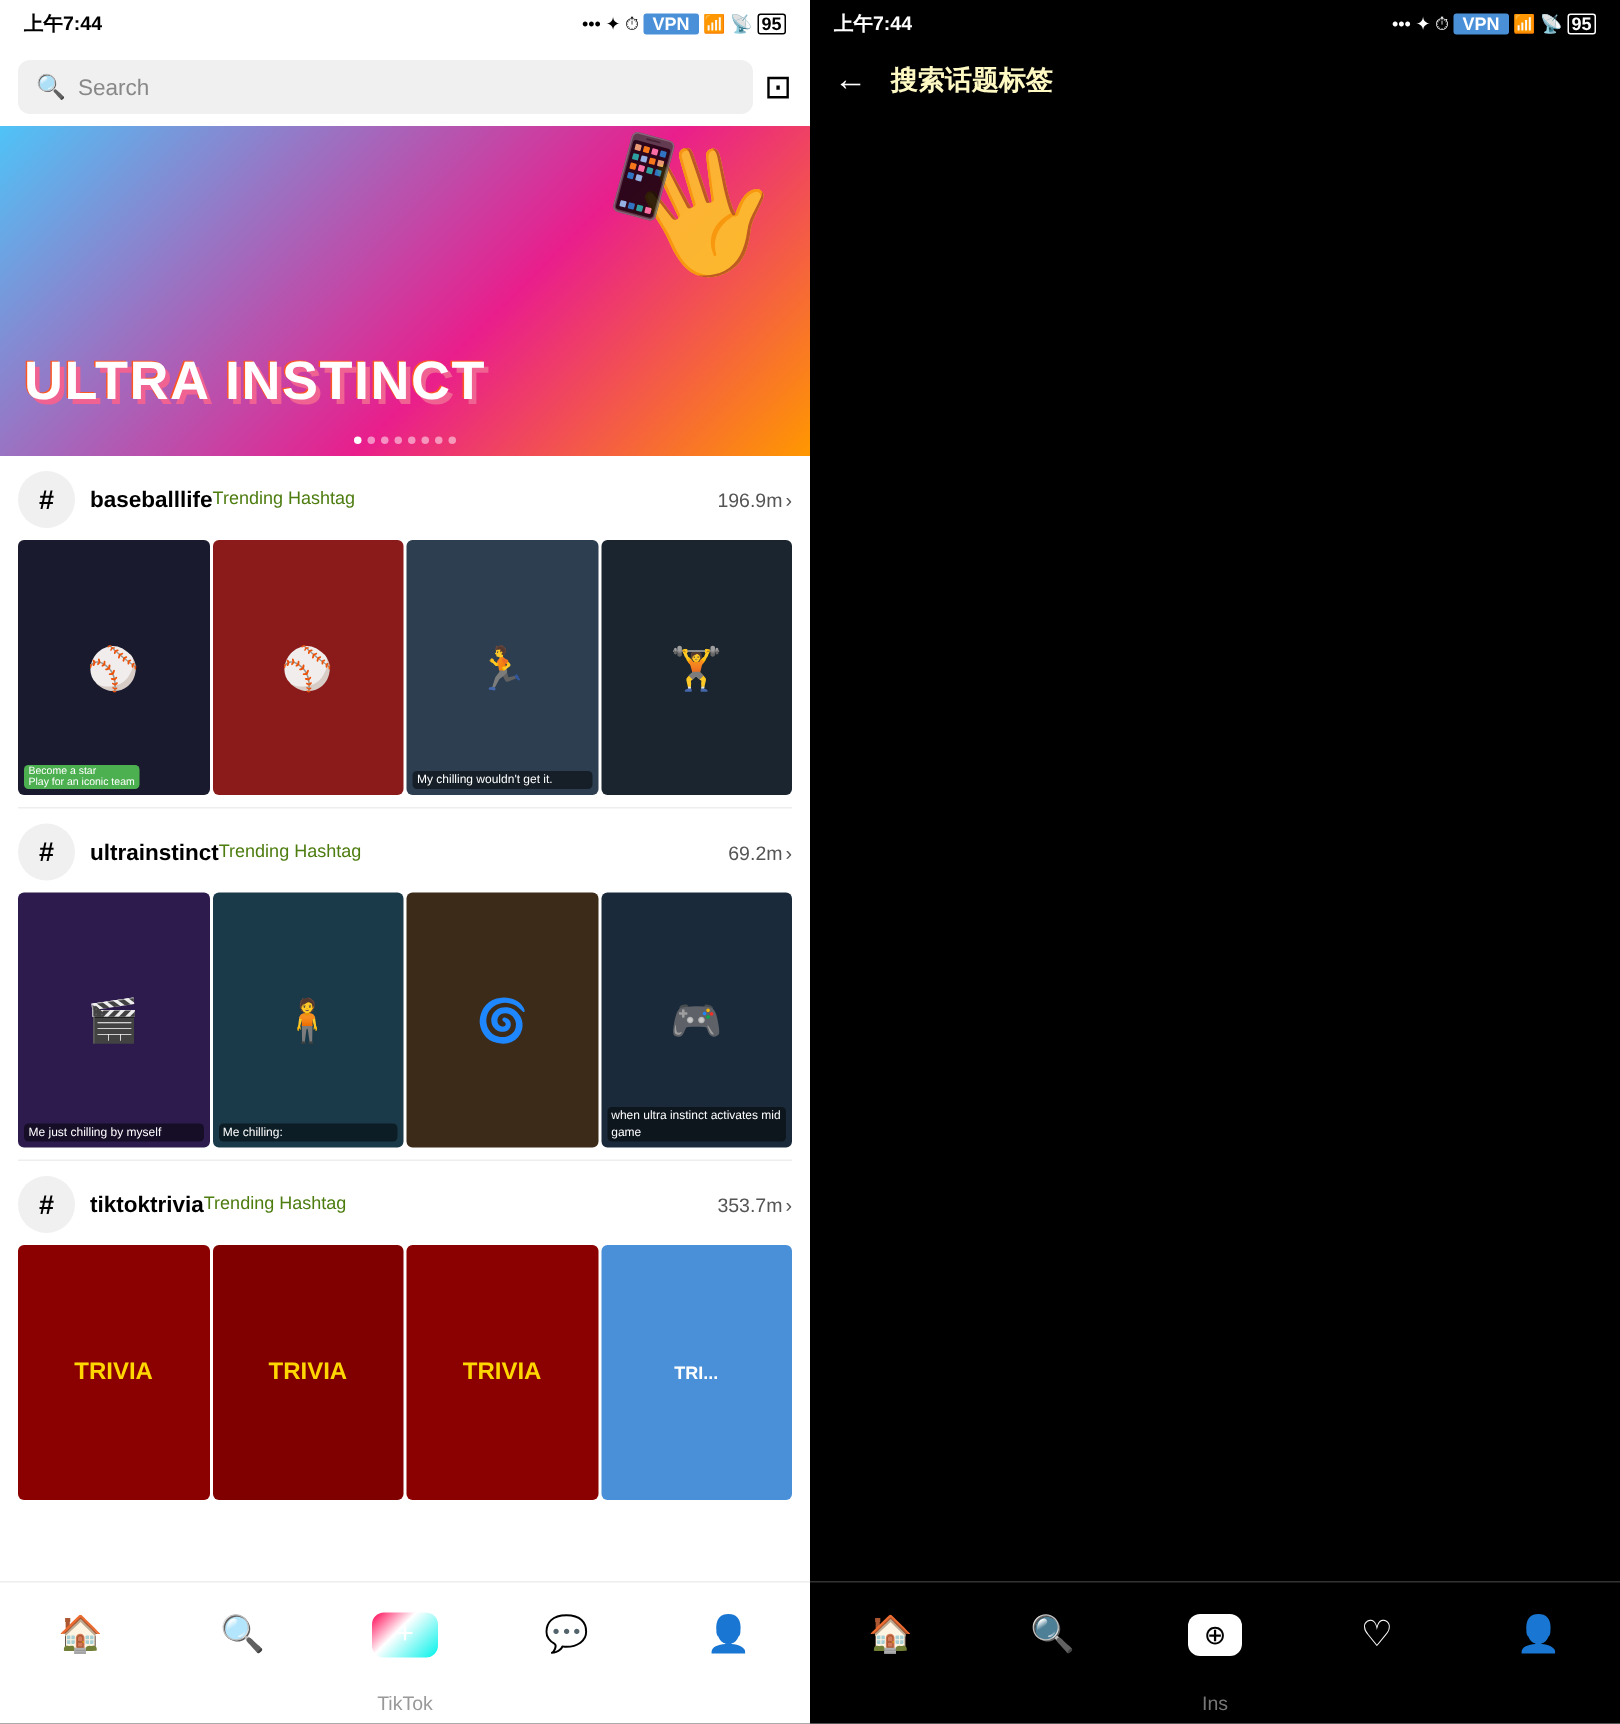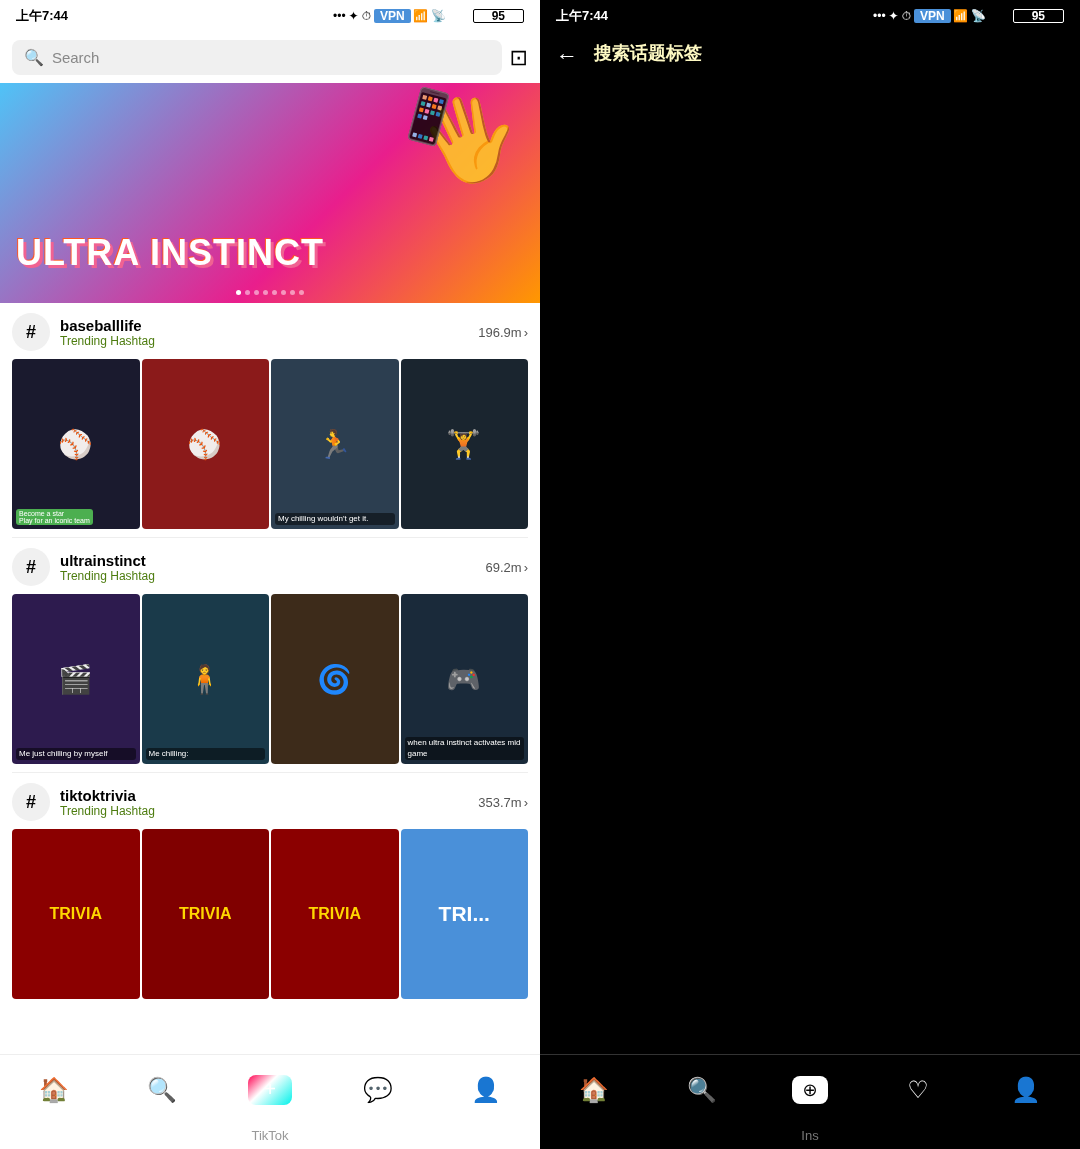--- a/index.html
+++ b/index.html
@@ -44,25 +44,24 @@
     .status-bar.light { background: #fff; color: #000; }
     .status-bar.dark { background: #000; color: #fff; }
     .status-time { font-size: 13px; font-weight: 600; }
     .status-icons { display: flex; align-items: center; gap: 3px; font-size: 11px; }
     .status-icons span { font-size: 12px; }
     .battery-box {
       display: inline-flex;
       align-items: center;
       border: 1.5px solid currentColor;
       border-radius: 2px;
-      padding: 1px 18px;
+      padding: 1px 2px;
       font-size: 9px;
       font-weight: 700;
       height: 14px;
-      margin-left: 23px;
     }
     .vpn-badge {
       background: #4a90d9;
       color: #fff;
       border-radius: 2px;
       padding: 0 6px;
       font-size: 9px;
       font-weight: 700;
     }
 
@@ -154,21 +153,21 @@
       height: 38px;
       border-radius: 50%;
       background: #f0f0f0;
       display: flex;
       align-items: center;
       justify-content: center;
       font-size: 18px;
       font-weight: 700;
       color: #000;
     }
-    .hashtag-text { display: flex; flex-direction: column; }
+    .hashtag-text { display: flex; flex-direction: row; }
     .hashtag-name { font-size: 15px; font-weight: 700; color: #000; }
     .hashtag-sub { font-size: 12px; color: #4d7c0f; }
     .hashtag-count {
       font-size: 13px;
       color: #555;
       display: flex;
       align-items: center;
       gap: 2px;
     }
 
@@ -451,21 +450,21 @@
       <div class="video-thumb" style="background:#8B0000;">
         <div class="video-thumb-inner" style="font-size:16px;color:#FFD700;font-weight:900;">TRIVIA</div>
       </div>
       <div class="video-thumb" style="background:#800000;">
         <div class="video-thumb-inner" style="font-size:16px;color:#FFD700;font-weight:900;">TRIVIA</div>
       </div>
       <div class="video-thumb" style="background:#8B0000;">
         <div class="video-thumb-inner" style="font-size:16px;color:#FFD700;font-weight:900;">TRIVIA</div>
       </div>
       <div class="video-thumb" style="background:#4a90d9;">
-        <div class="video-thumb-inner" style="font-size:21px;color:#fff;font-weight:900;">TRI...</div>
+        <div class="video-thumb-inner" style="font-size:12px;color:#fff;font-weight:900;">TRI...</div>
       </div>
     </div>
   </div>
 
   <div class="bottom-nav" style="margin-top:auto;">
     <div class="nav-item">
       <span class="nav-icon">🏠</span>
     </div>
     <div class="nav-item">
       <span class="nav-icon">🔍</span>

